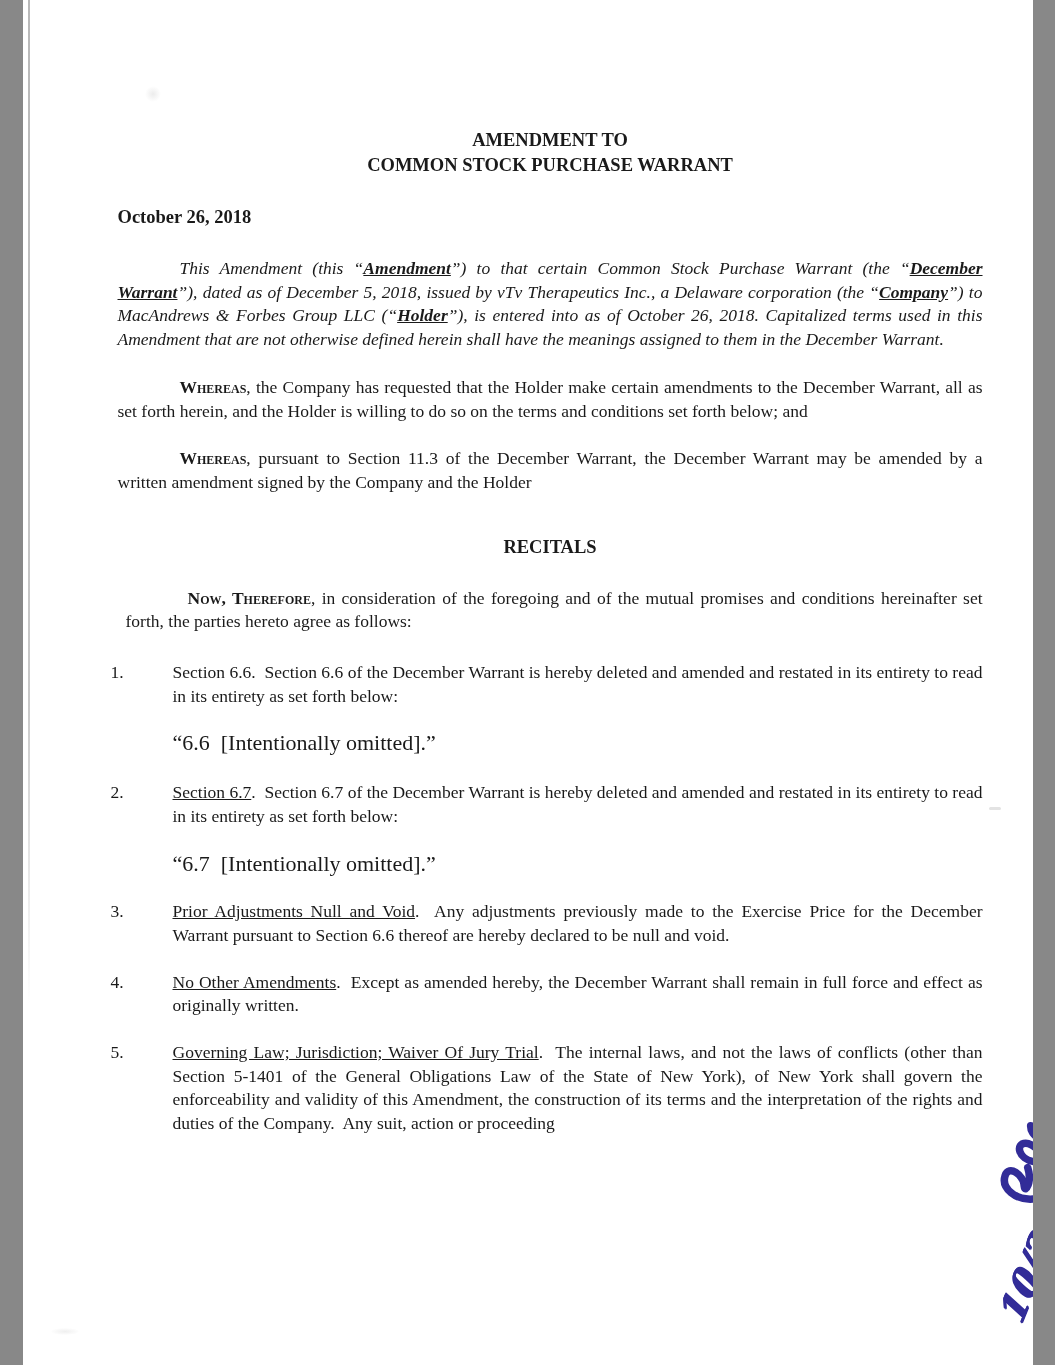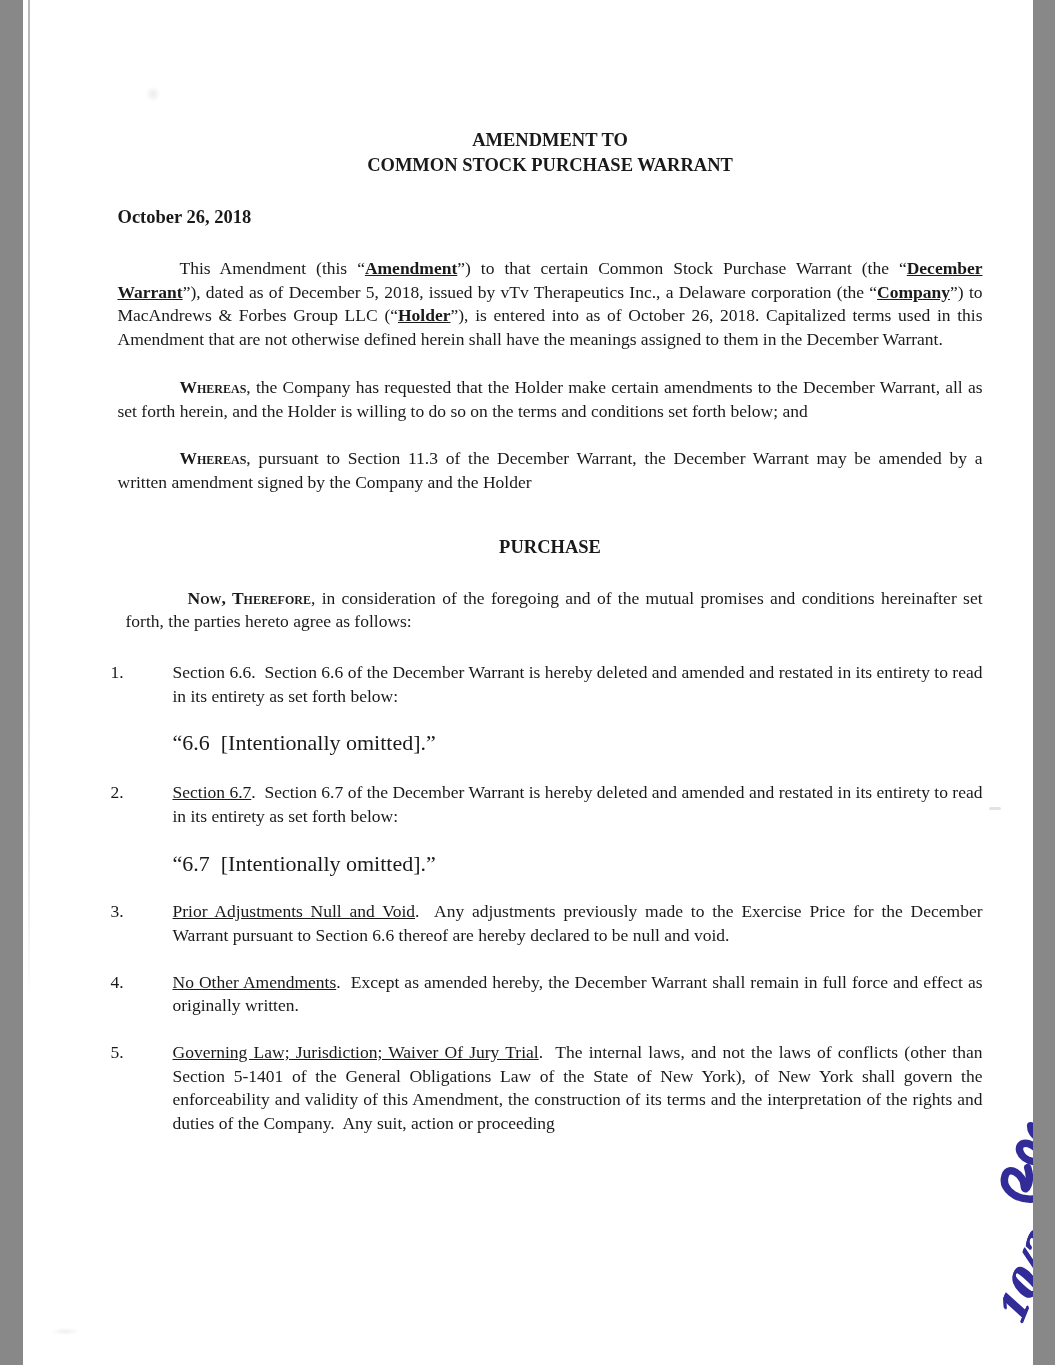--- a/index.html
+++ b/index.html
@@ -59,21 +59,21 @@
   }
   .h-recitals { margin-top: 44px; }
   .h-agreement { margin-top: 40px; }
   .para {
     margin: 0;
     font-size: 17.5px;
     line-height: 23.7px;
     text-align: justify;
   }
   .indent { text-indent: 62px; }
-  .p-intro { margin-top: 27px; }
+  .p-intro { margin-top: 27px; font-style: italic; }
   .p-whereas1 { margin-top: 24px; }
   .p-whereas2 { margin-top: 24px; }
   .p-now { margin-top: 27px; margin-left: 8px; }
   .item {
     display: flex;
     font-size: 17.5px;
     line-height: 23.7px;
   }
   .item .num {
     flex: 0 0 62px;
@@ -141,21 +141,21 @@
 
     <div class="doc-date">October 26, 2018</div>
 
     <p class="para indent p-intro"><span>This Amendment (this “</span><span style="font-weight: bold; text-decoration: underline;">Amendment</span><span>”) to that certain Common Stock Purchase Warrant (the “</span><span style="font-weight: bold; text-decoration: underline;">December Warrant</span><span>”), dated as of December 5, 2018, issued by vTv Therapeutics Inc., a Delaware corporation (the “</span><span style="font-weight: bold; text-decoration: underline;">Company</span><span>”) to MacAndrews &amp; Forbes Group LLC (“</span><span style="font-weight: bold; text-decoration: underline;">Holder</span><span>”), is entered into as of October 26, 2018. Capitalized terms used in this Amendment that are not otherwise defined herein shall have the meanings assigned to them in the December Warrant.</span></p>
 
 
     <p class="para indent p-whereas1"><span style="font-weight: bold; font-variant: small-caps;">Whereas</span><span>, the Company has requested that the Holder make certain amendments to the December Warrant, all as set forth herein, and the Holder is willing to do so on the terms and conditions set forth below; and</span></p>
 
     <p class="para indent p-whereas2"><span style="font-weight: bold; font-variant: small-caps;">Whereas</span><span>, pursuant to Section 11.3 of the December Warrant, the December Warrant may be amended by a written amendment signed by the Company and the Holder</span></p>
 
-    <div class="sec-head h-agreement">PURCHASE</div>
+    <div class="sec-head h-agreement">RECITALS</div>
 
     <p class="para indent p-now"><span style="font-weight: bold; font-variant: small-caps;">Now, Therefore</span><span>, in consideration of the foregoing and of the mutual promises and conditions hereinafter set forth, the parties hereto agree as follows:</span></p>
 
     <div class="item item-1">
       <div class="num">1.</div>
       <div class="ibody"><span style="">Section 6.6</span><span>.&nbsp; Section 6.6 of the December Warrant is hereby deleted and amended and restated in its entirety to read in its entirety as set forth below:</span></div>
     </div>
     <p class="quote">“6.6&nbsp; [Intentionally omitted].”</p>
 
     <div class="item item-2">

